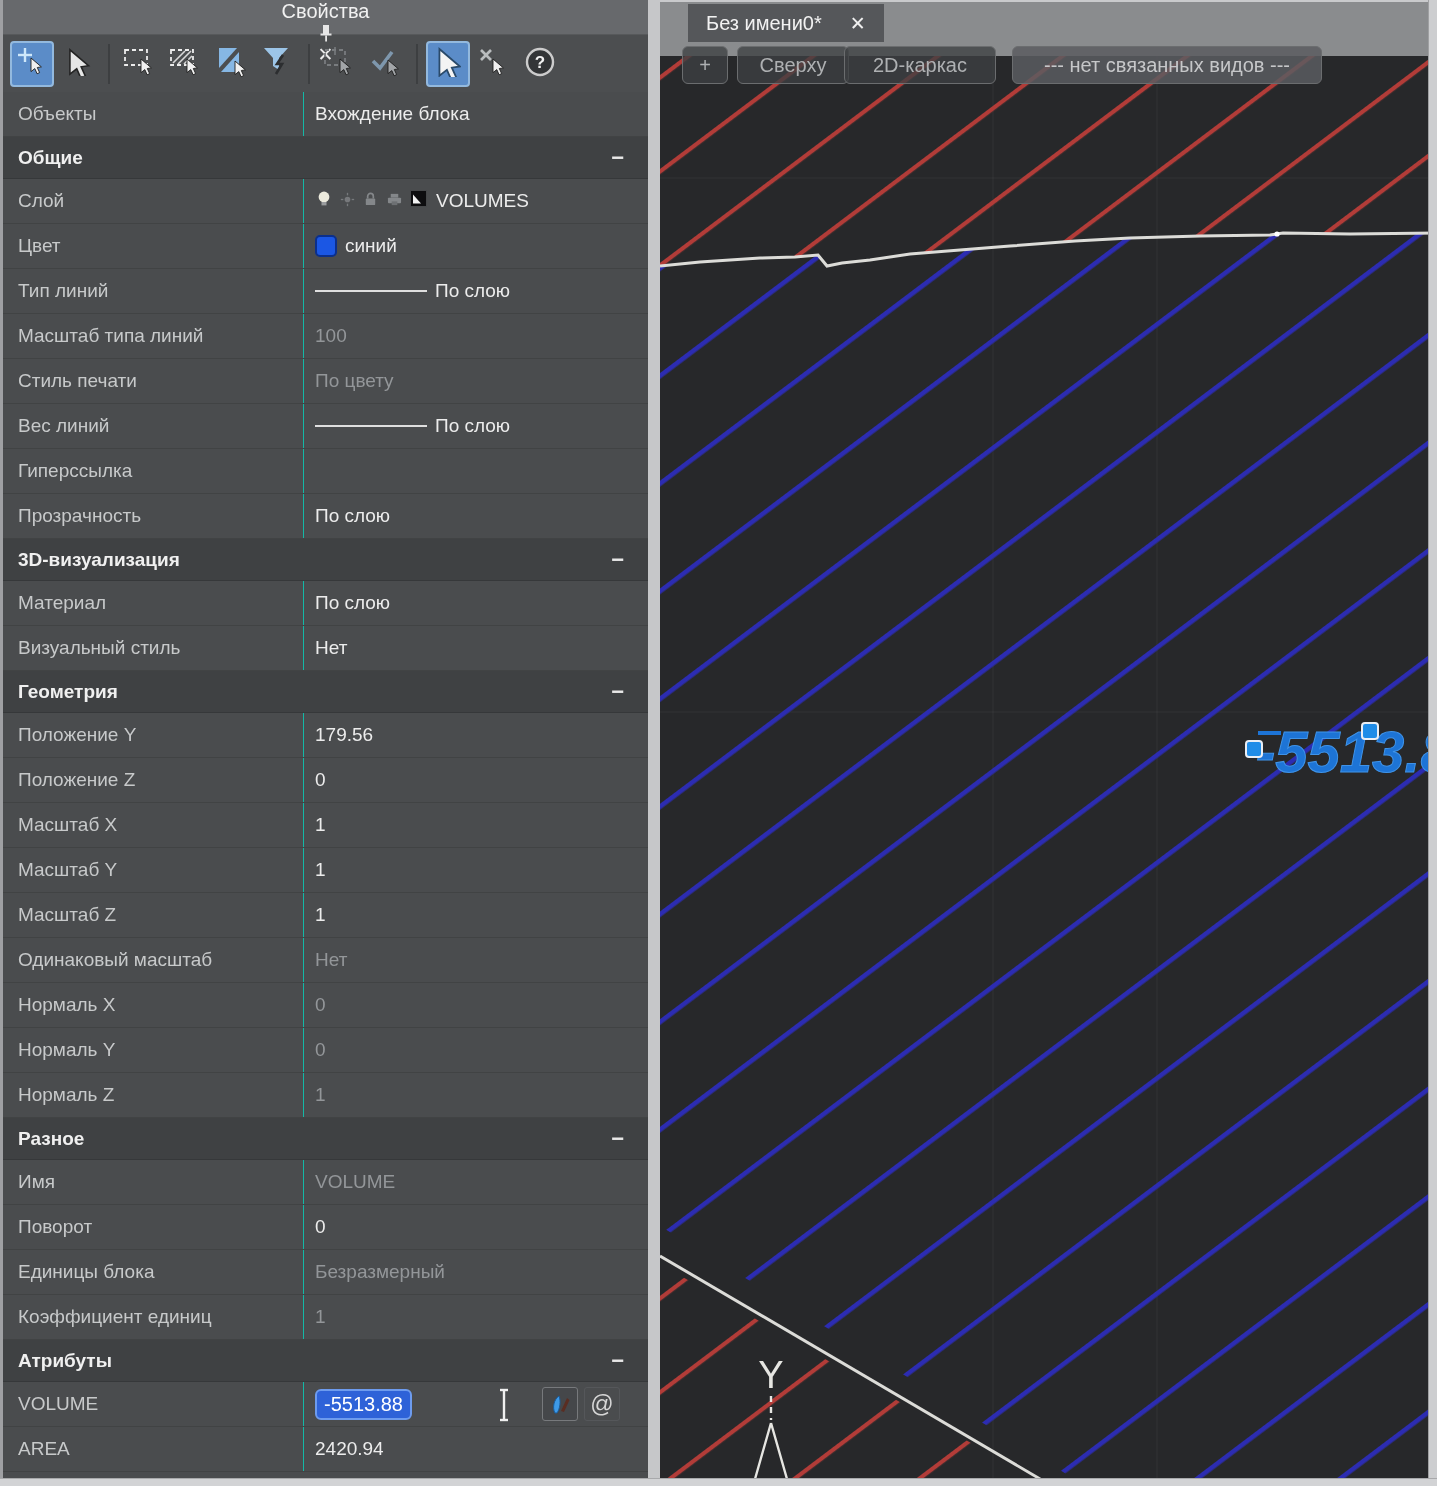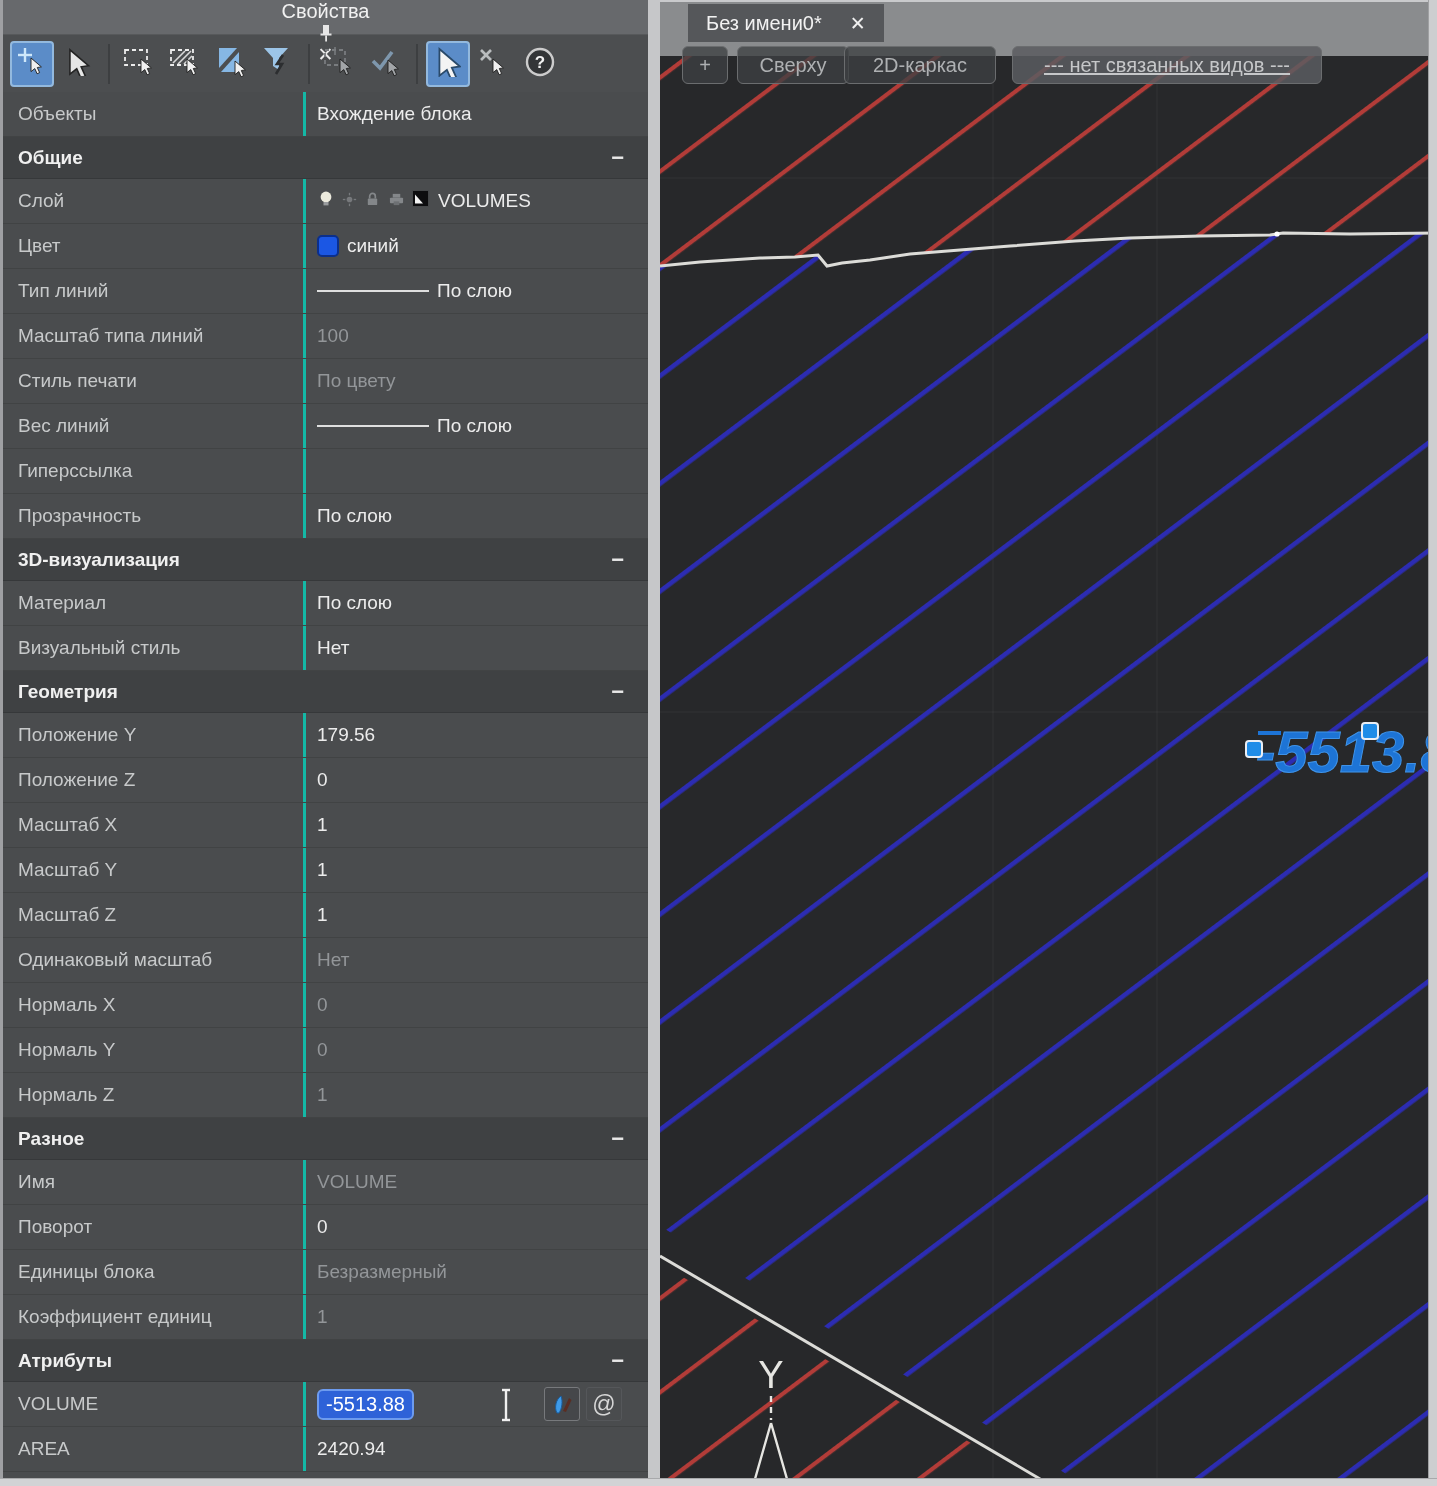--- a/index.html
+++ b/index.html
@@ -17,21 +17,21 @@
     padding:0 6px;border-bottom:2px solid #3a3c3d;}
   .tool-btn{width:44px;height:46px;display:flex;align-items:center;justify-content:center;
     border-radius:4px;margin:0 1px;box-sizing:border-box;}
   .tool-btn.active{background:#5b8cc8;border:2px solid #93b9de;}
   .tool-sep{width:2px;height:40px;background:#3d3f41;margin:0 7px;}
   
   .rows{position:absolute;top:92px;left:0;right:0;}
   .prow{display:flex;height:45px;box-sizing:border-box;border-bottom:1px solid #414344;background:#4a4c4e;}
   .prow .lbl{width:300px;box-sizing:border-box;padding-left:15px;display:flex;align-items:center;
     color:#c7c9ca;font-size:19px;white-space:nowrap;overflow:hidden;}
-  .prow .val{flex:1;border-left:3px solid #14b8a6;padding-left:11px;display:flex;align-items:center;
+  .prow .val{flex:1;border-left:1px solid #14b8a6;padding-left:11px;display:flex;align-items:center;
     color:#ececec;font-size:19px;position:relative;white-space:nowrap;}
   .prow .val.muted{color:#939699;}
   .sect{display:flex;height:42px;box-sizing:border-box;align-items:center;justify-content:space-between;
     background:#3f4143;border-bottom:1px solid #36383a;padding:0 24px 0 15px;
     color:#f0f0f0;font-size:19px;font-weight:bold;gap:13px;}
   .sect .minus{font-weight:bold;color:#e8e8e8;font-size:22px;line-height:1;}
   .sw-color{width:22px;height:22px;border-radius:5px;background:#1b57e4;
     border:2px solid #0b2f8c;box-sizing:border-box;margin-right:8px;}
   .sw-line{width:112px;height:2px;background:#dfdfdf;margin-right:8px;}
   .layer-icons{display:flex;align-items:center;gap:7px;margin-right:9px;}
@@ -459,18 +459,18 @@
     <div class="tab">
       <span>Без имени0*</span>
       <span class="x">✕</span>
     </div>
   </div>
 
   <div id="vp-buttons">
       <div class="vp-btn" style="left: 22px; top: 46px; width: 46px;">+</div>
       <div class="vp-btn" style="left: 77px; top: 46px; width: 112px;">Сверху</div>
       <div class="vp-btn" style="left: 184px; top: 46px; width: 152px;">2D-каркас</div>
-      <div class="vp-btn hl" style="left: 352px; top: 46px; width: 310px; text-decoration: underline;">--- нет связанных видов ---</div>
+      <div class="vp-btn hl" style="left: 352px; top: 46px; width: 310px;">--- нет связанных видов ---</div>
     </div>
 </div>
 
 <div class="edge-right"></div>
 <div class="edge-bottom"></div>
 
 </body></html>

